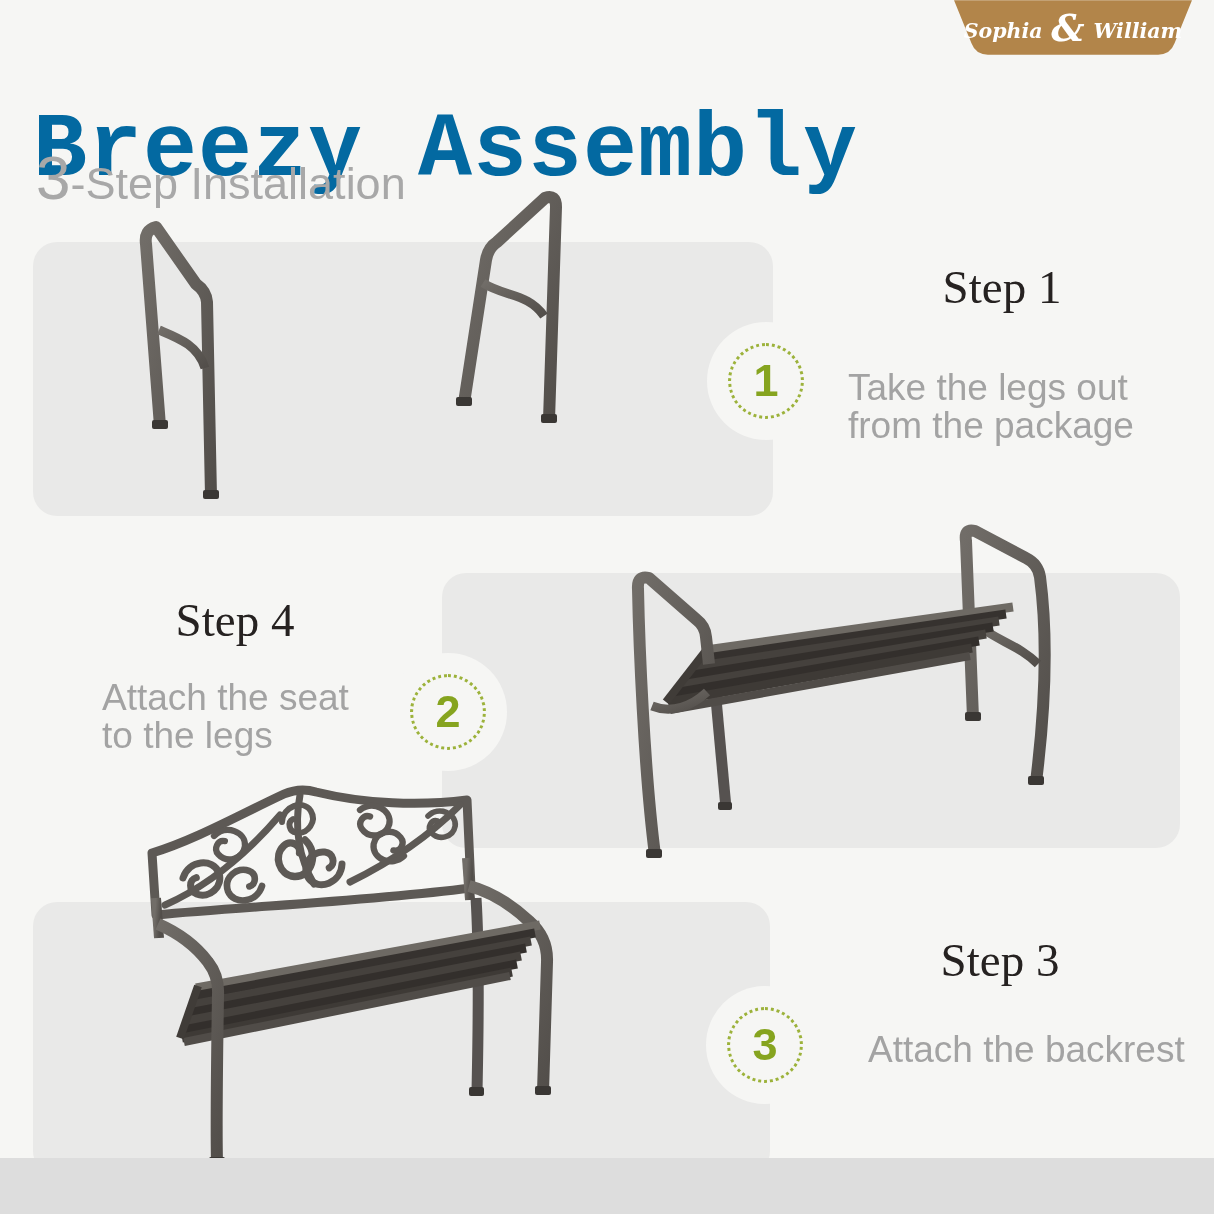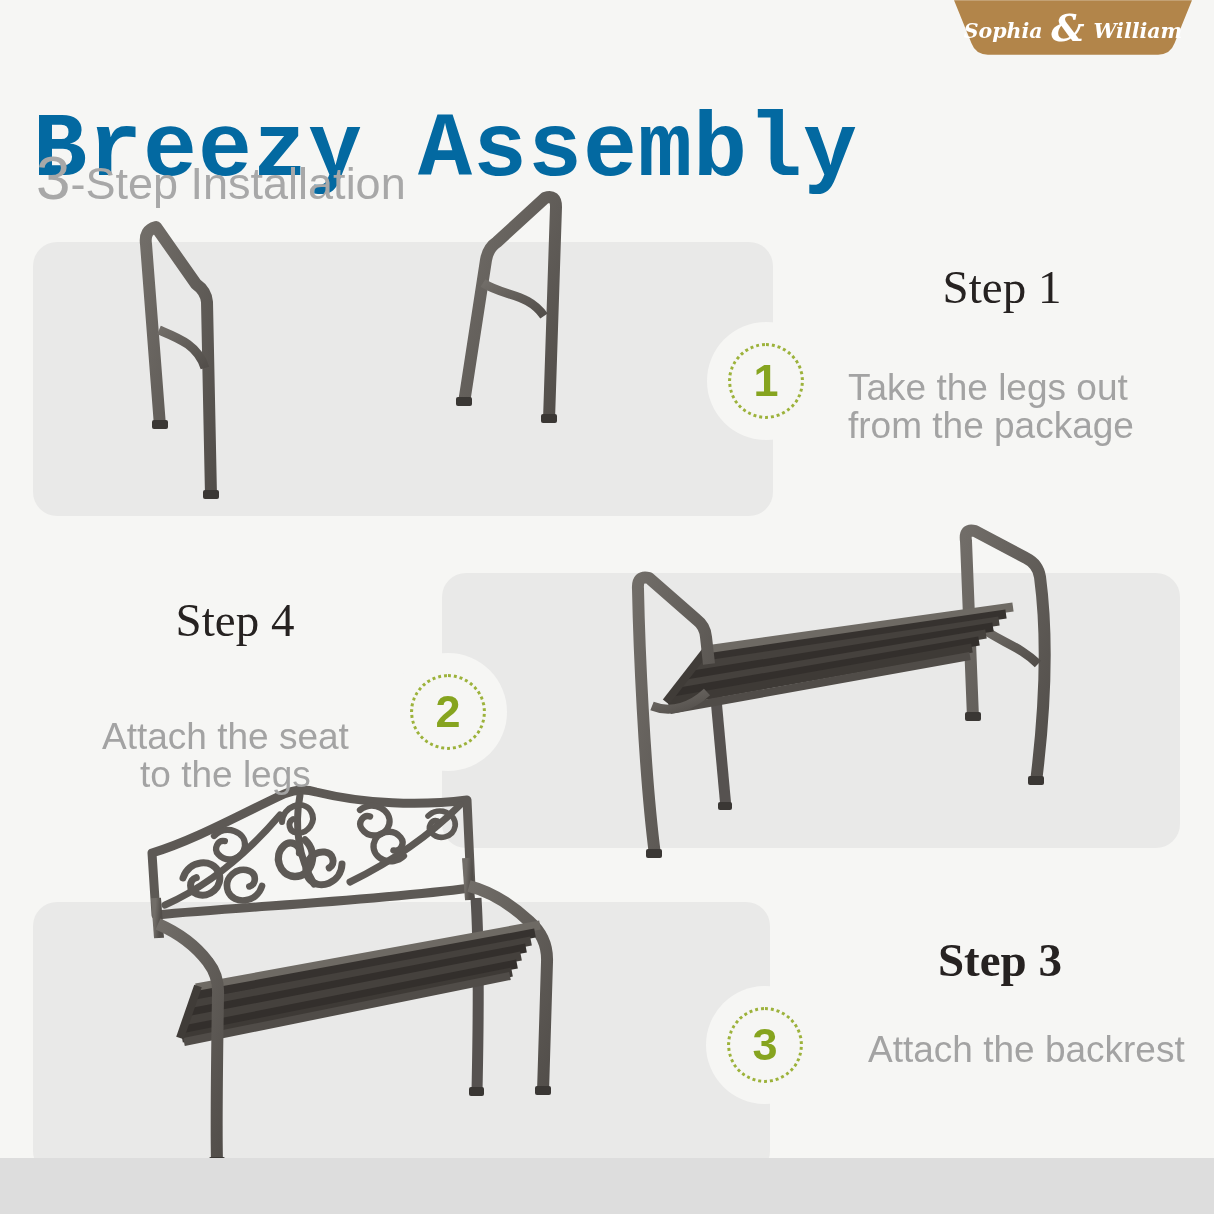--- a/index.html
+++ b/index.html
@@ -39,26 +39,26 @@
   .badge1{left:728px;top:343px;}
   .badge2{left:410px;top:674px;}
   .badge3{left:727px;top:1007px;}
   
   .steptitle{
     position:absolute;font-family:"Liberation Serif",serif;
     font-size:47px;color:#262221;text-align:center;line-height:1;z-index:2;
   }
   .t1{left:840px;top:264px;width:324px;}
   .t2{left:115px;top:597px;width:240px;}
-  .t3{left:838px;top:937px;width:324px;font-weight:bold;}
+  .t3{left:838px;top:937px;width:324px;}
   .stepdesc{
     position:absolute;font-size:37px;line-height:38px;color:#a3a3a3;z-index:2;margin-top:22px;
   }
   .d1{left:848px;top:347px;}
-  .d2{left:102px;top:696px;text-align:center;}
+  .d2{left:102px;top:657px;}
   .d3{left:868px;top:1009px;}
   
   .illu{position:absolute;z-index:2;}
   .i1{left:60px;top:165px;width:520px;height:345px;}
   .i2{left:555px;top:498px;width:530px;height:372px;}
   .i3{left:108px;top:778px;width:535px;height:395px;}
 </style>
 </head>
 <body>
 

